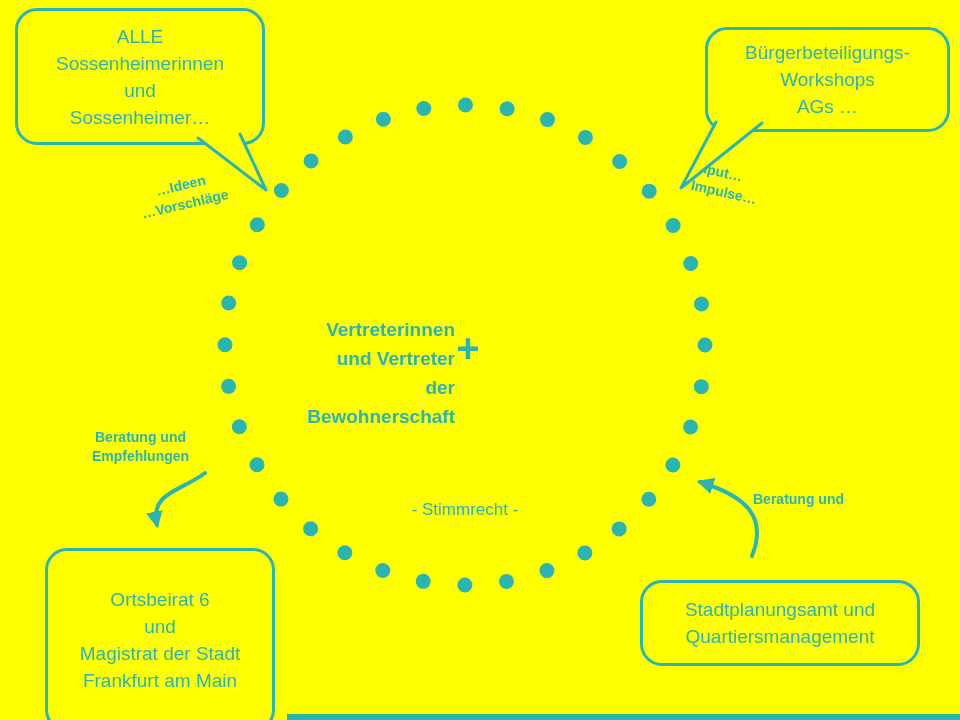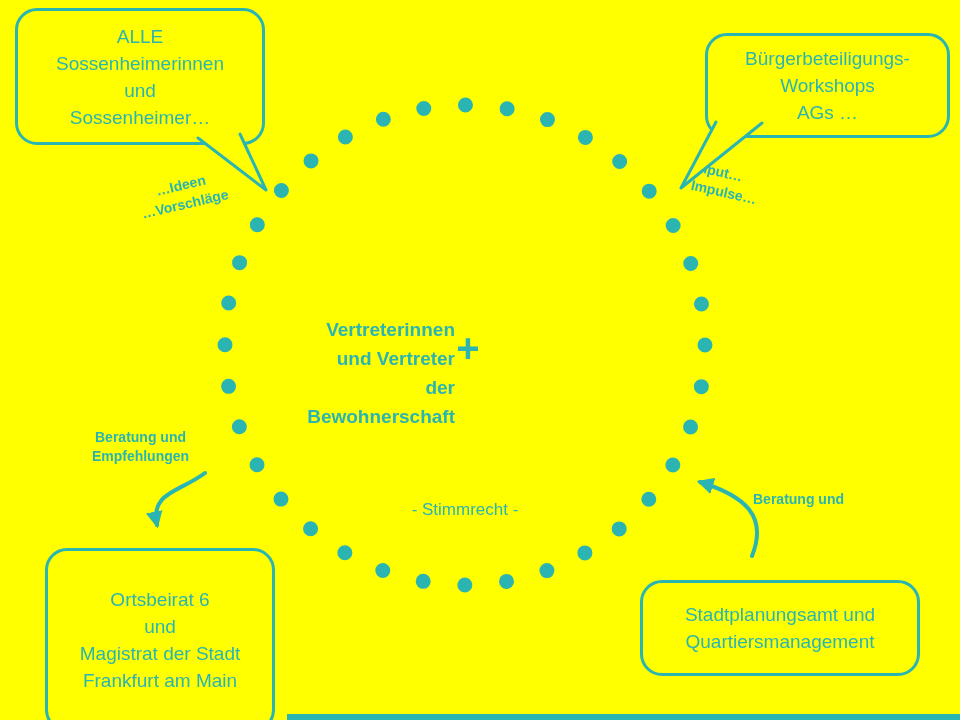--- a/index.html
+++ b/index.html
@@ -86,34 +86,34 @@
     <path d="M 752 556 C 768 516, 745 496, 700 482" fill="none" stroke="var(--accent)" stroke-width="4" stroke-linecap="round" marker-end="url(#arrowhead)"></path>
   </svg>
 
   <div class="bubble" style="left:15px;top:8px;width:250px;height:137px;">
     <span>ALLE</span>
     <span>Sossenheimerinnen</span>
     <span>und</span>
     <span>Sossenheimer…</span>
   </div>
 
-  <div class="bubble" style="left:705px;top:33px;width:245px;height:105px;">
+  <div class="bubble" style="left:705px;top:27px;width:245px;height:105px;">
     <span>Bürgerbeteiligungs-</span>
     <span>Workshops</span>
     <span>AGs …</span>
   </div>
 
   <div class="bubble" style="left:45px;top:548px;width:230px;height:184px;">
     <span>Ortsbeirat 6</span>
     <span>und</span>
     <span>Magistrat der Stadt</span>
     <span>Frankfurt am Main</span>
   </div>
 
-  <div class="bubble" style="left:640px;top:580px;width:280px;height:96px;">
+  <div class="bubble" style="left:640px;top:580px;width:280px;height:86px;">
     <span>Stadtplanungsamt und</span>
     <span>Quartiersmanagement</span>
   </div>
 
 
   <div class="col" style="left:270px;top:315px;width:185px;">
     <span>Vertreterinnen</span>
     <span>und Vertreter</span>
     <span>der</span>
     <span>Bewohnerschaft</span>

